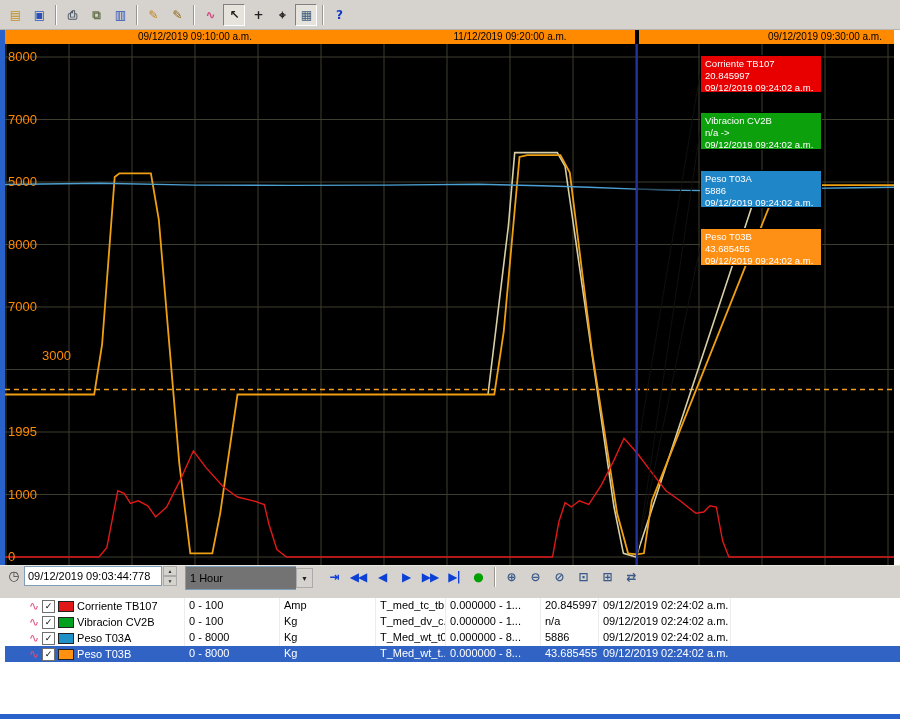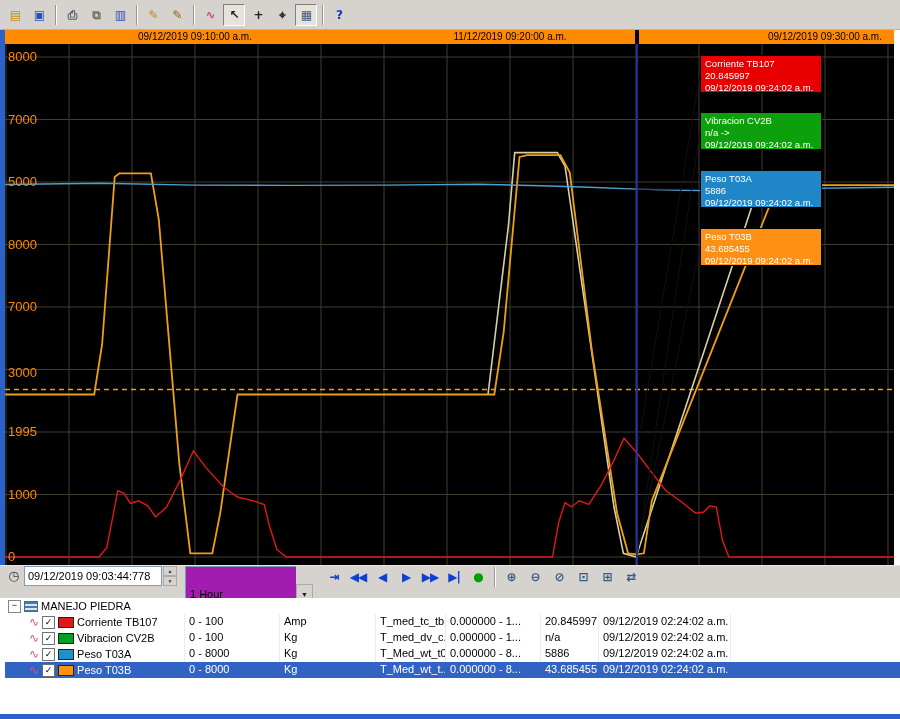--- a/index.html
+++ b/index.html
@@ -38,22 +38,22 @@
   .clock-btn{width:20px;height:20px;border:1px solid #d6d3ce;background:#d6d3ce;font-size:13px;line-height:18px;
              text-align:center;padding:0;cursor:pointer;color:#444;font-family:"DejaVu Sans",sans-serif;}
   .clock-btn::after{content:"◷";}
   .date-field{width:130px;height:18px;border:1px solid #7f9db9;font-size:11px;padding:0 3px;
               font-family:"Liberation Sans",sans-serif;background:#fff;color:#000;}
   .spinner{display:flex;flex-direction:column;margin-left:1px;}
   .spin-btn{width:14px;height:10px;border:1px solid #aaa;background:#d6d3ce;padding:0;font-size:5px;line-height:7px;cursor:pointer;color:#333;}
   .spin-up::after{content:"▲";}
   .spin-dn::after{content:"▼";}
   .combo{display:flex;align-items:center;margin-left:8px;}
-  .combo-value{display:inline-block;width:102px;height:16px;border:1px solid #7f9db9;border-right:none;background:#a21caf;
-               font-size:11px;line-height:16px;padding:19px 4px;cursor:pointer;}
+  .combo-value{display:inline-block;width:102px;height:16px;border:1px solid #7f9db9;border-right:none;background:#737373;
+               font-size:11px;line-height:16px;padding:3px 4px;cursor:pointer;}
   .combo-btn{width:17px;height:20px;border:1px solid #aaa;background:#d6d3ce;padding:0;font-size:7px;cursor:pointer;color:#222;}
   .combo-btn::after{content:"▼";}
   #pb-icons{display:flex;align-items:center;gap:2px;margin-left:10px;}
 
   
   #table-region{position:absolute;top:598px;left:0;width:900px;bottom:5px;background:#fff;font-size:11px;color:#000;}
   .thead{display:flex;height:17px;background:#d6d3ce;border-bottom:1px solid #9a968f;padding-left:5px;box-sizing:border-box;}
   .th{box-sizing:border-box;padding:2px 4px;border-right:1px solid #9a968f;border-top:1px solid #fff;
       white-space:nowrap;overflow:hidden;cursor:pointer;}
   .tbody{padding-left:5px;}
@@ -170,21 +170,21 @@
         <div class="tt tt3" style="background-color: rgb(255, 144, 22);">
           <div>Peso T03B</div>
           <div>43.685455</div>
           <div>09/12/2019 09:24:02 a.m.</div>
         </div>
       <div class="ylab" style="top: 7px;">8000</div>
           <div class="ylab" style="top: 69.5px;">7000</div>
           <div class="ylab" style="top: 132px;">5000</div>
           <div class="ylab" style="top: 194.5px;">8000</div>
           <div class="ylab" style="top: 257px;">7000</div>
-          <div class="ylab" style="top: 323px;">3000</div>
+          <div class="ylab" style="top: 306px; padding-left: 34px;">3000</div>
           <div class="ylab" style="top: 382px;">1995</div>
           <div class="ylab" style="top: 444.5px;">1000</div>
           <div class="ylab" style="top: 507px;">0</div>
         </div>
     </div>
   </div>
 
   <div id="playbar">
     <button class="clock-btn"></button>
     <input class="date-field" readonly="" value="09/12/2019 09:03:44:778" style="">
@@ -210,27 +210,20 @@
         <button class="tbtn" style="color: rgb(58, 90, 138);">⊘</button>
         <button class="tbtn" style="color: rgb(58, 90, 138);">⊡</button>
         <button class="tbtn" style="color: rgb(58, 90, 138);">⊞</button>
         <button class="tbtn" style="color: rgb(58, 90, 138);">⇄</button>
       </div>
   </div>
 
   <div id="table-region">
     <div class="tbody">
 
-      <div class="trow">
-        <div class="td c0 tree-cell" style="border-right:none;">
-          <span class="expander"></span>
-          <span class="grp-icon"></span>
-          <span>MANEJO PIEDRA</span>
-        </div>
-      </div>
 
       <div class="trow">
         <div class="td c0 tree-cell child">
           <span class="wave"></span>
           <span class="cb checked"></span>
           <span class="swatch" style="background-color: rgb(224, 24, 24);"></span>
           <span>Corriente TB107</span>
         </div>
         <div class="td c1">0 - 100</div>
         <div class="td c2">Amp</div>

